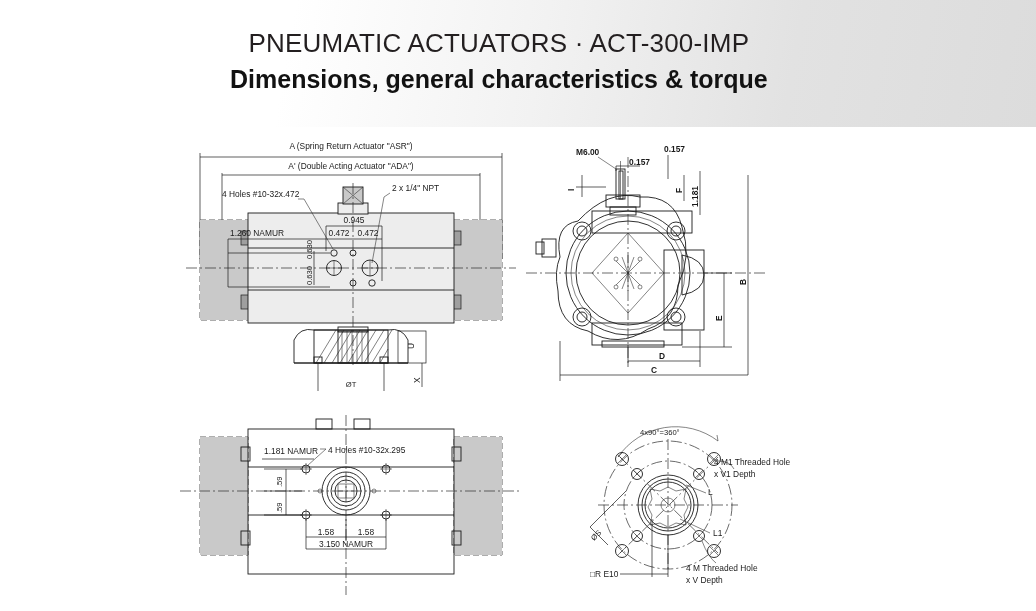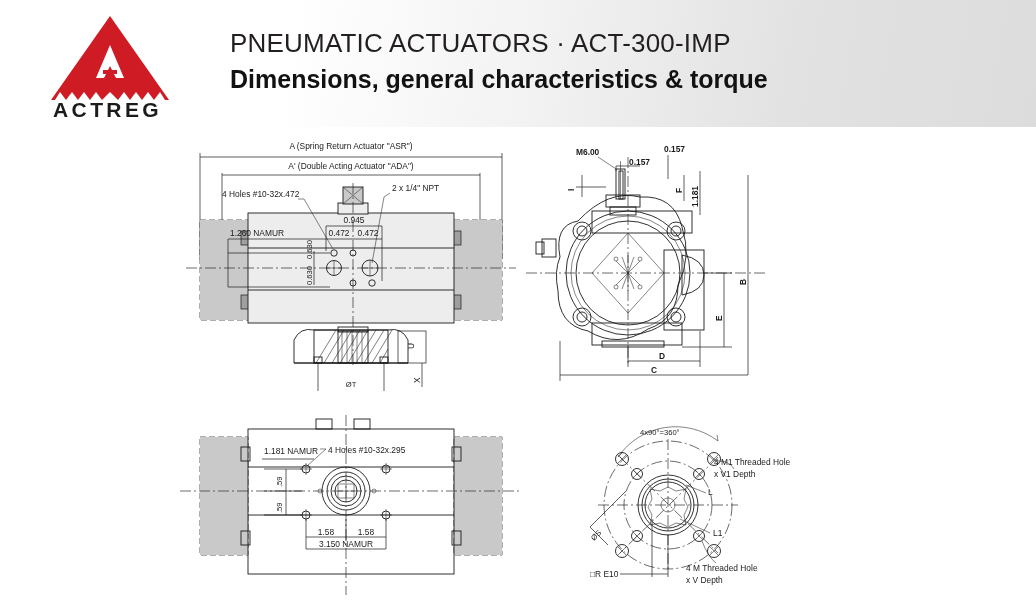--- a/index.html
+++ b/index.html
@@ -15,21 +15,21 @@
   }
   #header-rule{
     position:absolute;left:0;top:127px;width:1036px;height:4px;
     background:#ffffff;border-bottom:1px solid #e6e6e6;
   }
   #logo{position:absolute;left:48px;top:12px;width:124px;height:108px;}
   #logo svg{display:block;}
   #title-block{position:absolute;left:230px;top:28px;}
   #title-line1{
     font-size:26px;color:#231f20;letter-spacing:.2px;line-height:30px;
-    font-weight:400;white-space:nowrap;
+    font-weight:400;white-space:nowrap;text-align:center;
   }
   #title-line2{
     font-size:25px;color:#121212;font-weight:bold;line-height:30px;
     margin-top:6px;white-space:nowrap;
   }
   
   #sheet{position:absolute;left:0;top:131px;width:1036px;height:480px;background:#fff;}
   .view{position:absolute;}
   #view-front{left:186px;top:4px;}
   #view-side{left:536px;top:4px;font-weight:bold;}
@@ -48,36 +48,20 @@
   .ln-center{stroke:#2b2b2b;stroke-width:.7;fill:none;stroke-dasharray:11 3 2 3;}
   .ln-hatch{stroke:#1a1a1a;stroke-width:.55;fill:none;}
   .tx{font-family:"Liberation Sans",sans-serif;font-size:8.4px;fill:#1a1a1a;}
   .tx-s{font-family:"Liberation Sans",sans-serif;font-size:7.6px;fill:#1a1a1a;}
 </style>
 </head>
 <body>
 
 <div id="header">
 
-  <div id="logo">
-    <svg width="124" height="108" viewBox="0 0 124 108" aria-hidden="true">
-
-      <g>
-        <path d="M62 4 L121 88 L117 88 L112 80 L106 88 L100 80 L94 88 L88 80 L82 88
-                 L76 80 L70 88 L62 80 L54 88 L48 80 L42 88 L36 80 L30 88 L24 80
-                 L18 88 L12 80 L7 88 L3 88 Z" fill="#cf1b23"></path>
-        <path d="M62 33 L76 66 L68 66 L62 54 L56 66 L48 66 Z" fill="#ffffff"></path>
-        <rect x="55" y="58" width="14" height="4" fill="#cf1b23"></rect>
-      </g>
-
-      <g fill="#1b1b1b" font-family="Liberation Sans, sans-serif" font-size="21" font-weight="bold" letter-spacing="3.4">
-        <text x="5" y="105">ACTREG</text>
-      </g>
-    </svg>
-  </div>
 
   <div id="title-block">
     <div id="title-line1">PNEUMATIC ACTUATORS · ACT-300-IMP</div>
     <div id="title-line2">Dimensions, general characteristics &amp; torque</div>
   </div>
 </div>
 <div id="header-rule"></div>
 
 <div id="sheet">
 

